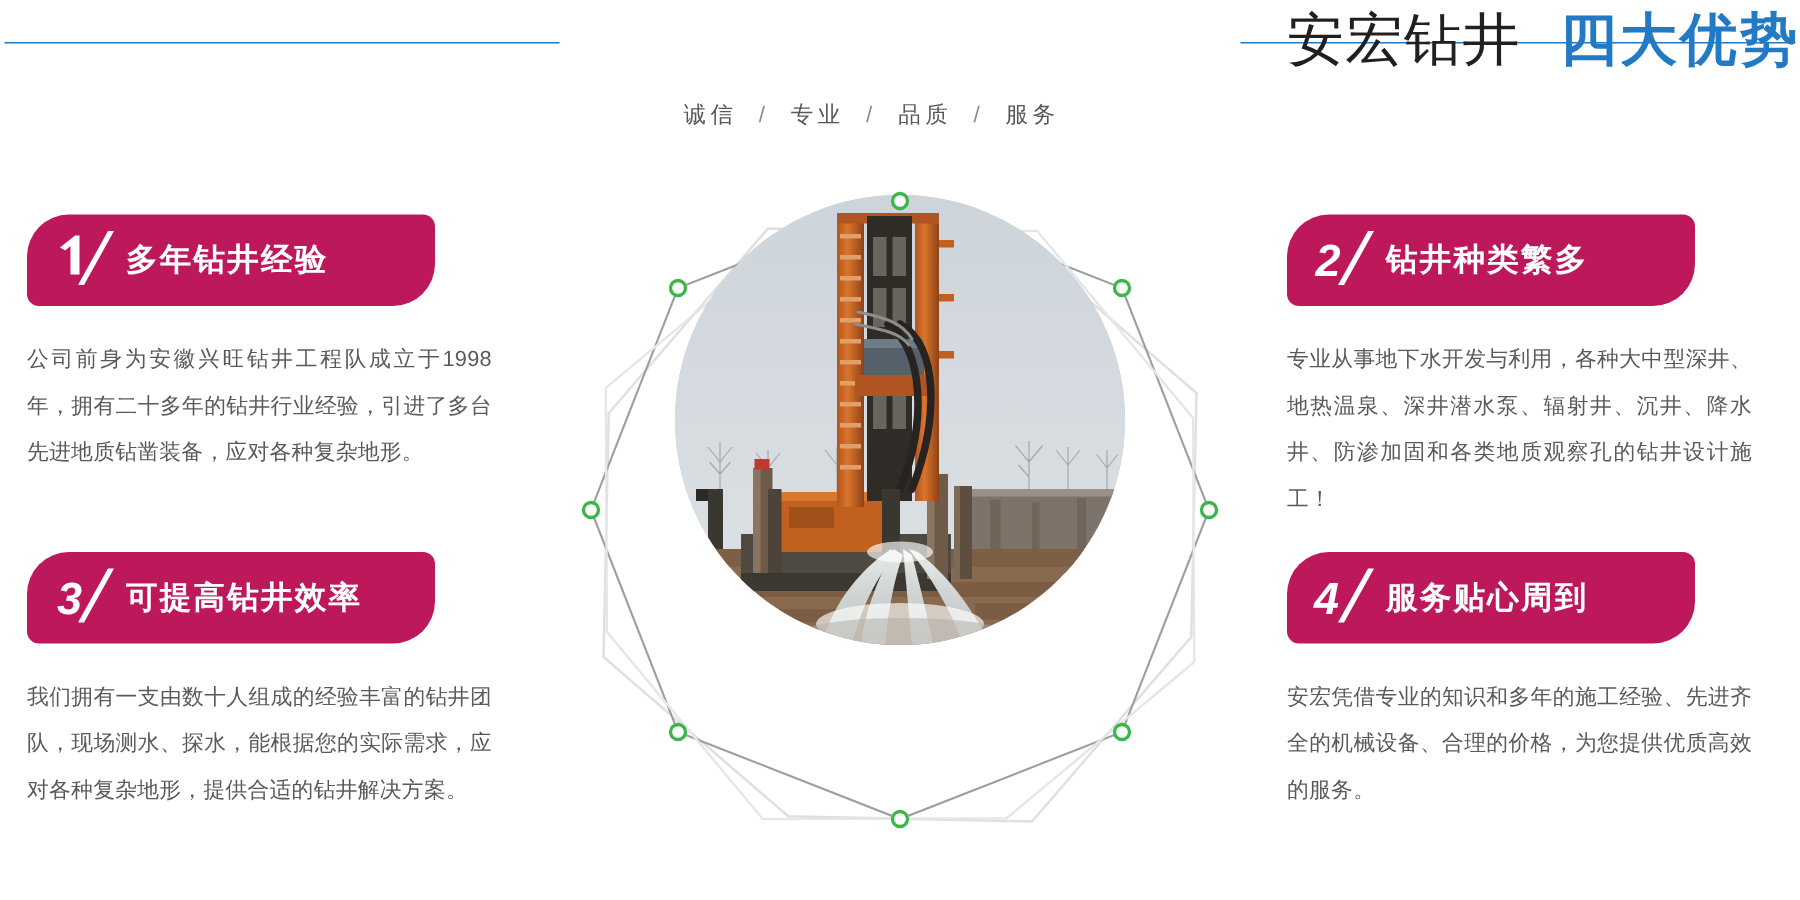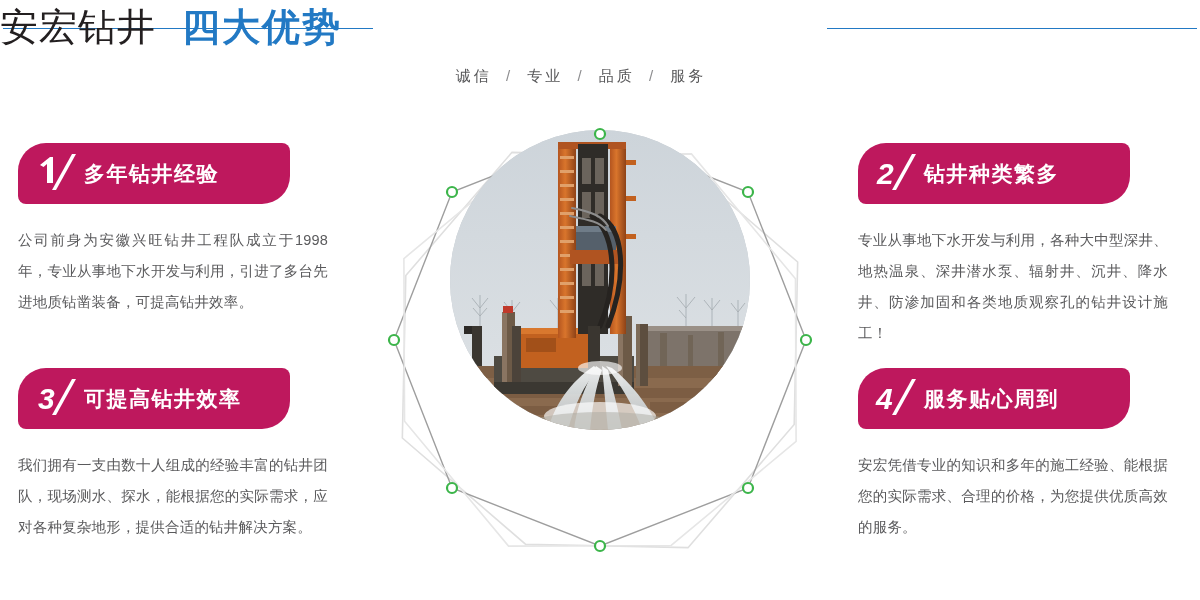--- a/index.html
+++ b/index.html
@@ -34,21 +34,21 @@
     height: 1px;
     background: #2279c4;
   }
   .header-rule.left  { left: 3px;  width: 370px; }
   .header-rule.right { right: 3px; width: 370px; }
 
   .title-row {
     position: absolute;
     left: 0; top: 8px;
     width: 1200px;
-    text-align: left;
+    text-align: right;
     white-space: nowrap;
     line-height: 1;
   }
   .title-dark {
     font-size: 38px;
     font-weight: 400;
     color: #231f20;
     letter-spacing: 1px;
   }
   .title-accent {
@@ -170,21 +170,21 @@
   <div class="card c1">
     <div class="badge">
       <span class="badge-num">
         <svg width="46" height="44" viewBox="0 0 46 44">
           <path d="M6 13 L16 5 L19 5 L19 31 L13 31 L13 12 L9.5 15 Z" fill="#ffffff"></path>
           <path d="M38 2 L42 2 L22 38 L18 38 Z" fill="#ffffff"></path>
         </svg>
       </span>
       <span class="badge-title">多年钻井经验</span>
     </div>
-    <div class="card-body">公司前身为安徽兴旺钻井工程队成立于1998年，专业从事地下水开发与利用，引进了多台先进地质钻凿装备，可提高钻井效率。</div>
+    <div class="card-body">公司前身为安徽兴旺钻井工程队成立于1998年，拥有二十多年的钻井行业经验，引进了多台先进地质钻凿装备，应对各种复杂地形。</div>
   </div>
 
   <div class="card c3">
     <div class="badge">
       <span class="badge-num">
         <svg width="46" height="44" viewBox="0 0 46 44">
           <text x="4" y="32" font-family="Liberation Sans, sans-serif" font-size="30" font-weight="700" font-style="italic" fill="#ffffff">3</text>
           <path d="M38 2 L42 2 L22 38 L18 38 Z" fill="#ffffff"></path>
         </svg>
       </span>
@@ -209,21 +209,21 @@
   <div class="card c4">
     <div class="badge">
       <span class="badge-num">
         <svg width="46" height="44" viewBox="0 0 46 44">
           <text x="2" y="32" font-family="Liberation Sans, sans-serif" font-size="30" font-weight="700" font-style="italic" fill="#ffffff">4</text>
           <path d="M38 2 L42 2 L22 38 L18 38 Z" fill="#ffffff"></path>
         </svg>
       </span>
       <span class="badge-title">服务贴心周到</span>
     </div>
-    <div class="card-body">安宏凭借专业的知识和多年的施工经验、能根据您的实际需求、合理的价格，为您提供优质高效的服务。</div>
+    <div class="card-body">安宏凭借专业的知识和多年的施工经验、先进齐全的机械设备、合理的价格，为您提供优质高效的服务。</div>
   </div>
 
   <div class="centre">
 
     <svg width="460" height="488" viewBox="0 0 460 488">
 
       <polygon points="230,30 383,85 438,238 383,391 230,446 77,391 22,238 77,85" fill="none" stroke="#dfdfdf" stroke-width="1.6" transform="rotate(21 230 238)"></polygon>
 
       <polygon points="230,22 378,80 436,228 378,376 230,434 82,376 24,228 82,80" fill="none" stroke="#9e9e9e" stroke-width="1.4"></polygon>
 

